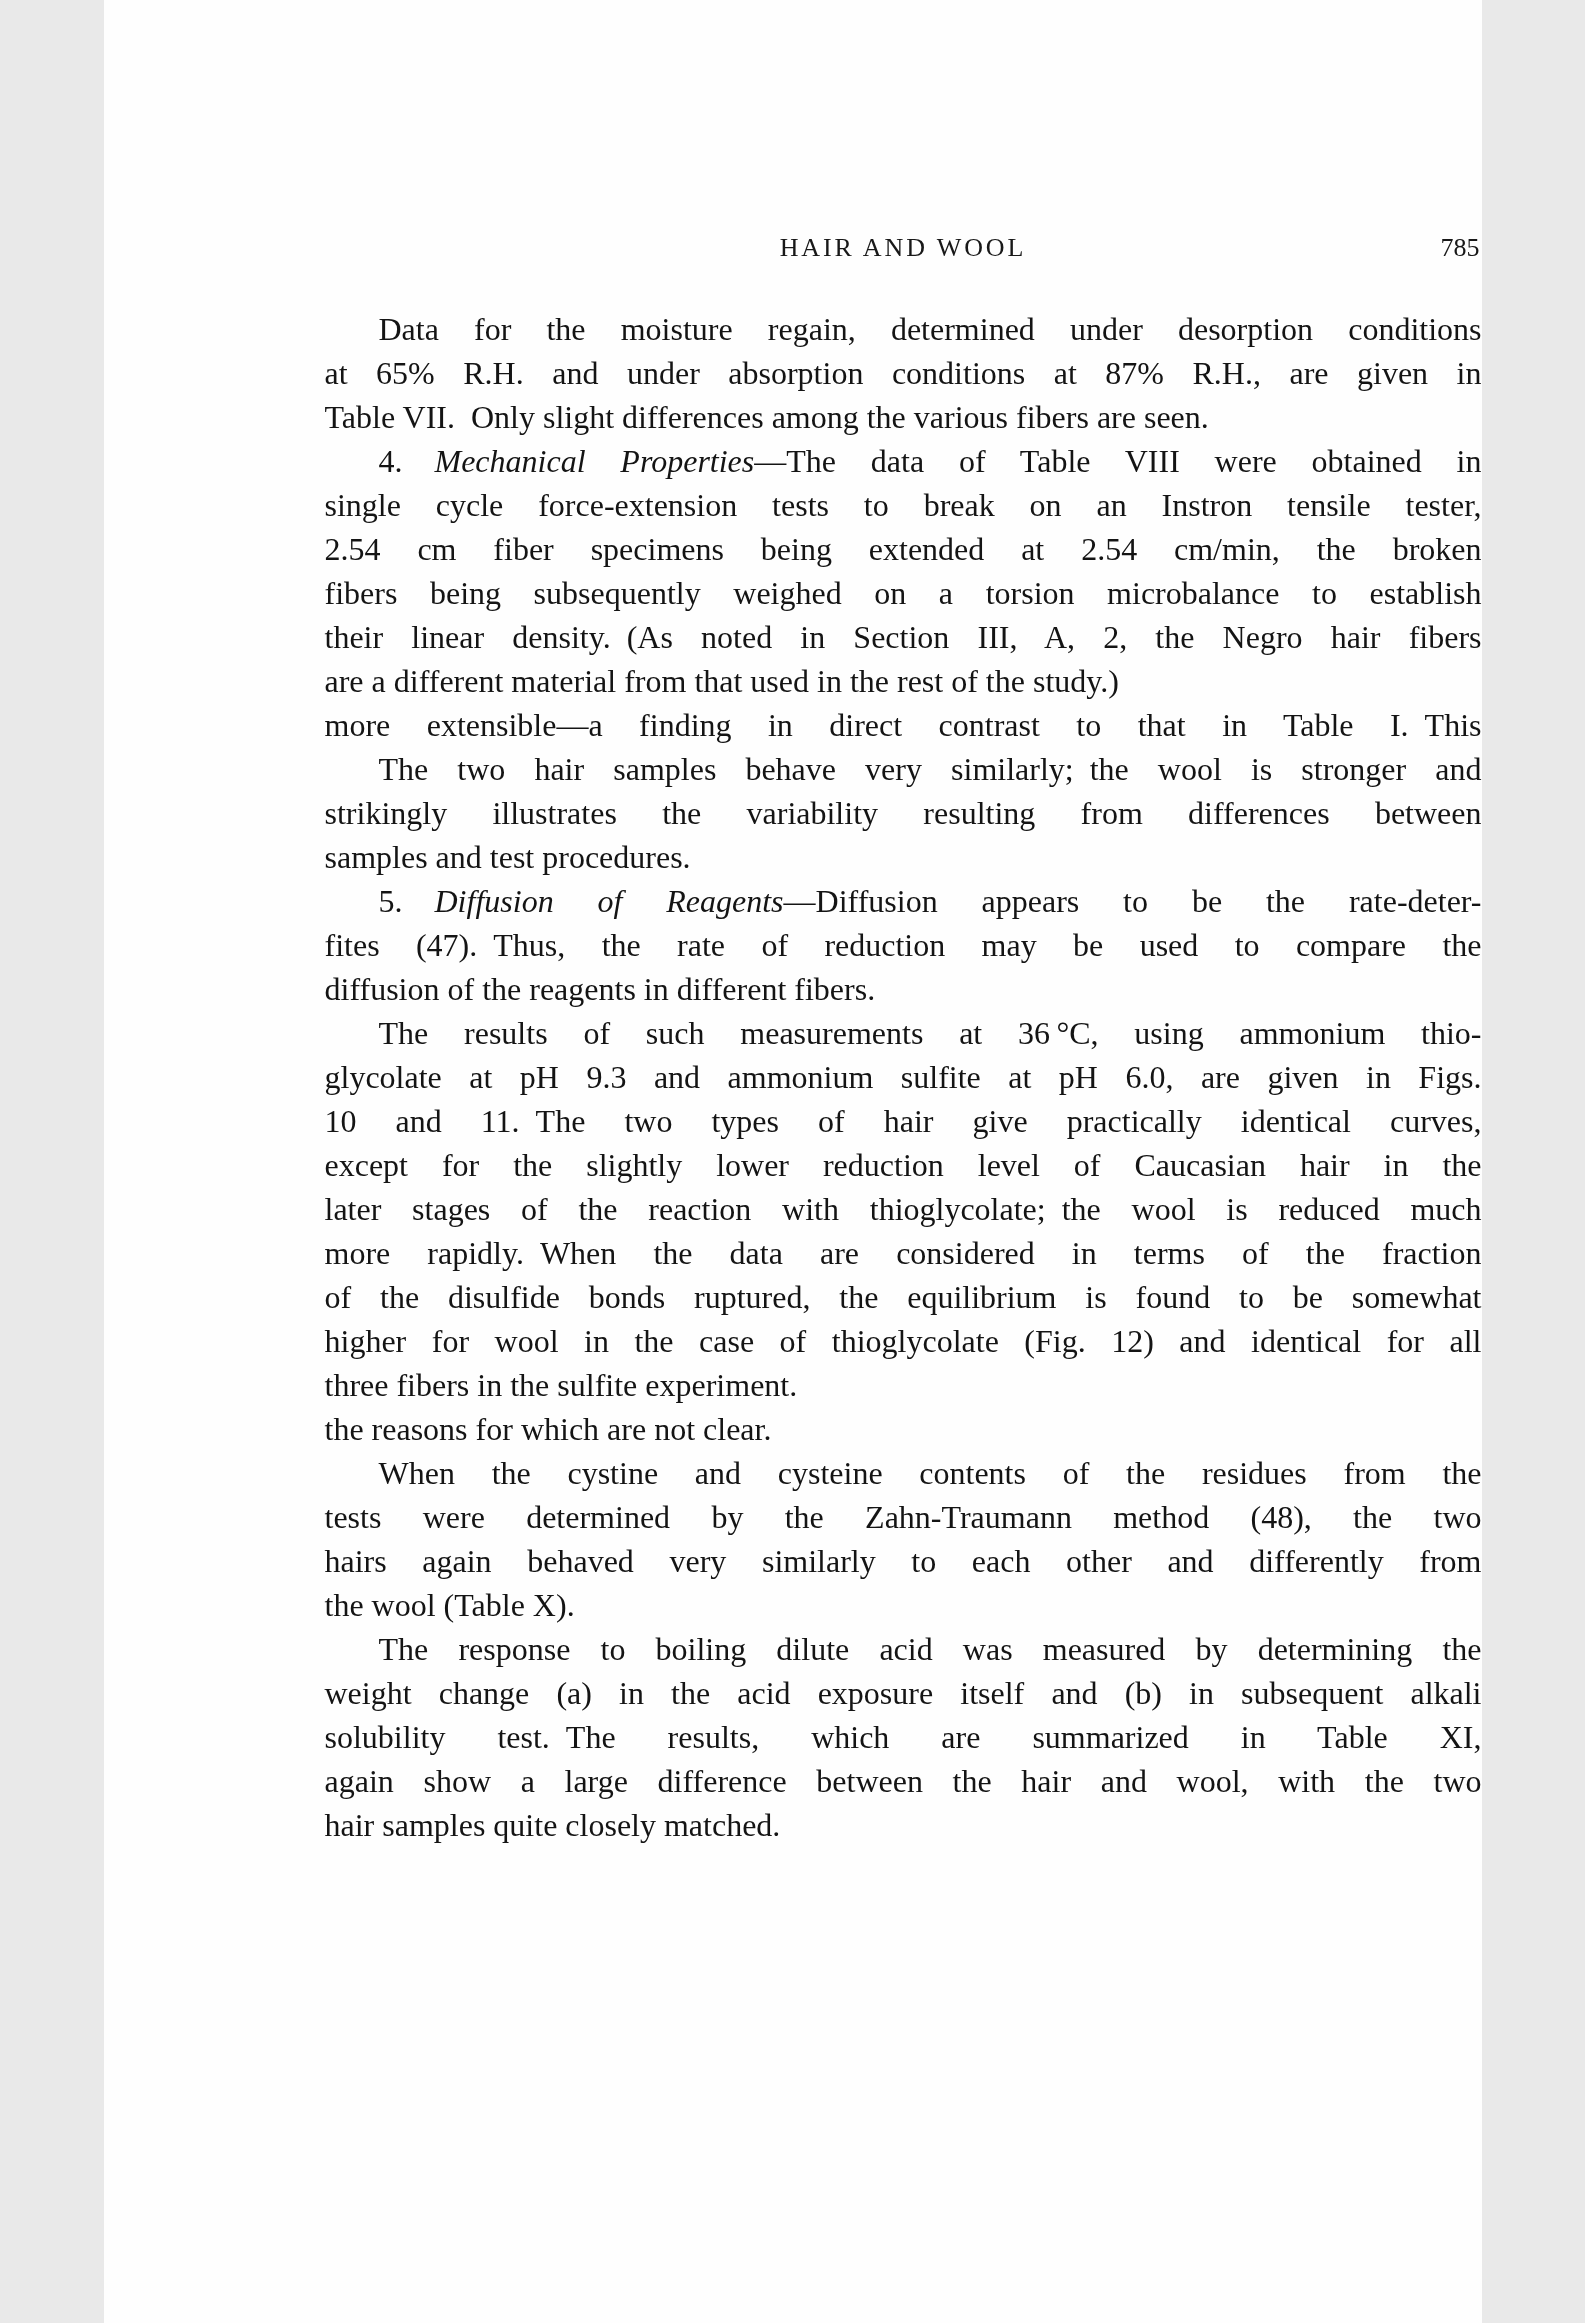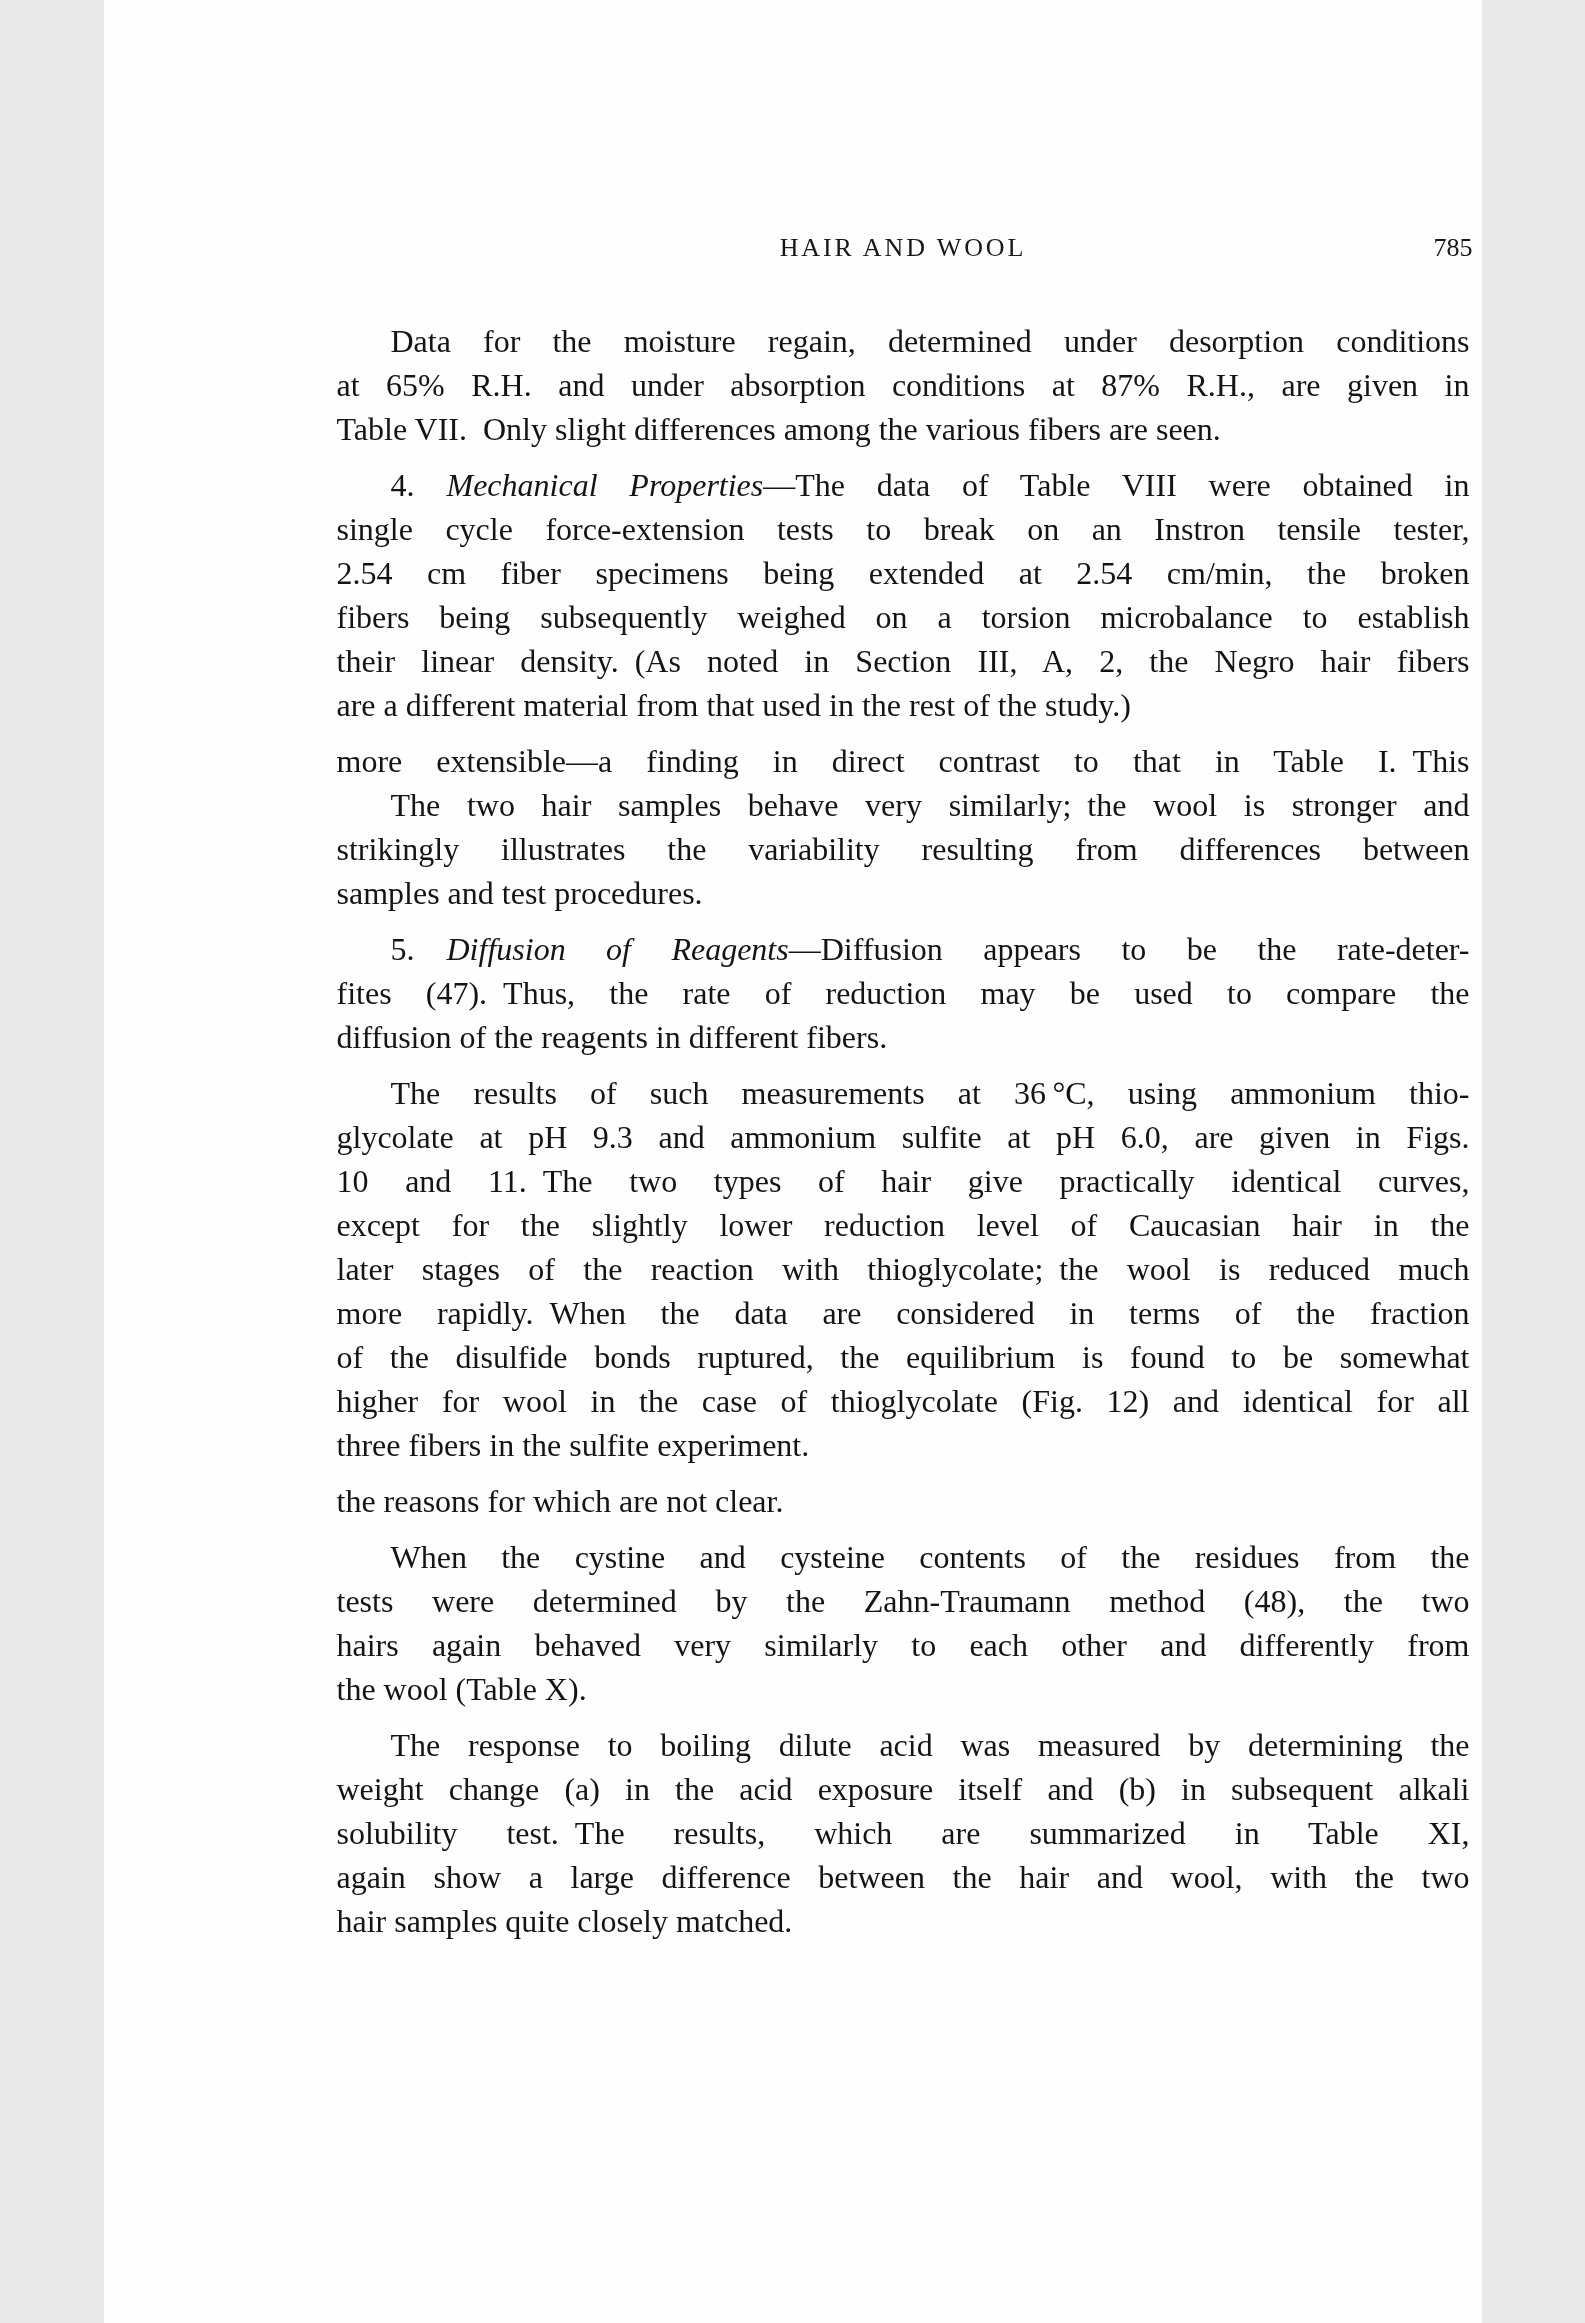--- a/index.html
+++ b/index.html
@@ -29,35 +29,35 @@
     left: 0;
     right: 0;
     text-align: center;
     font-size: 26px;
     letter-spacing: 2.9px;
     color: #181818;
     white-space: nowrap;
   }
   .page-number {
     position: absolute;
-    right: 9px;
+    right: 2px;
     top: 0;
     font-size: 26px;
     color: #181818;
   }
   .text-block {
     position: absolute;
     left: 221px;
     top: 307px;
     width: 1157px;
     font-size: 32px;
     line-height: 44px;
     color: #141414;
   }
-  .paragraph { margin: 12px; }
+  .paragraph { margin: 0; }
   .line {
     text-align: justify;
     text-align-last: justify;
     white-space: normal;
   }
   .line.last {
     text-align-last: left;
   }
   .line.indent {
     text-indent: 54px;

